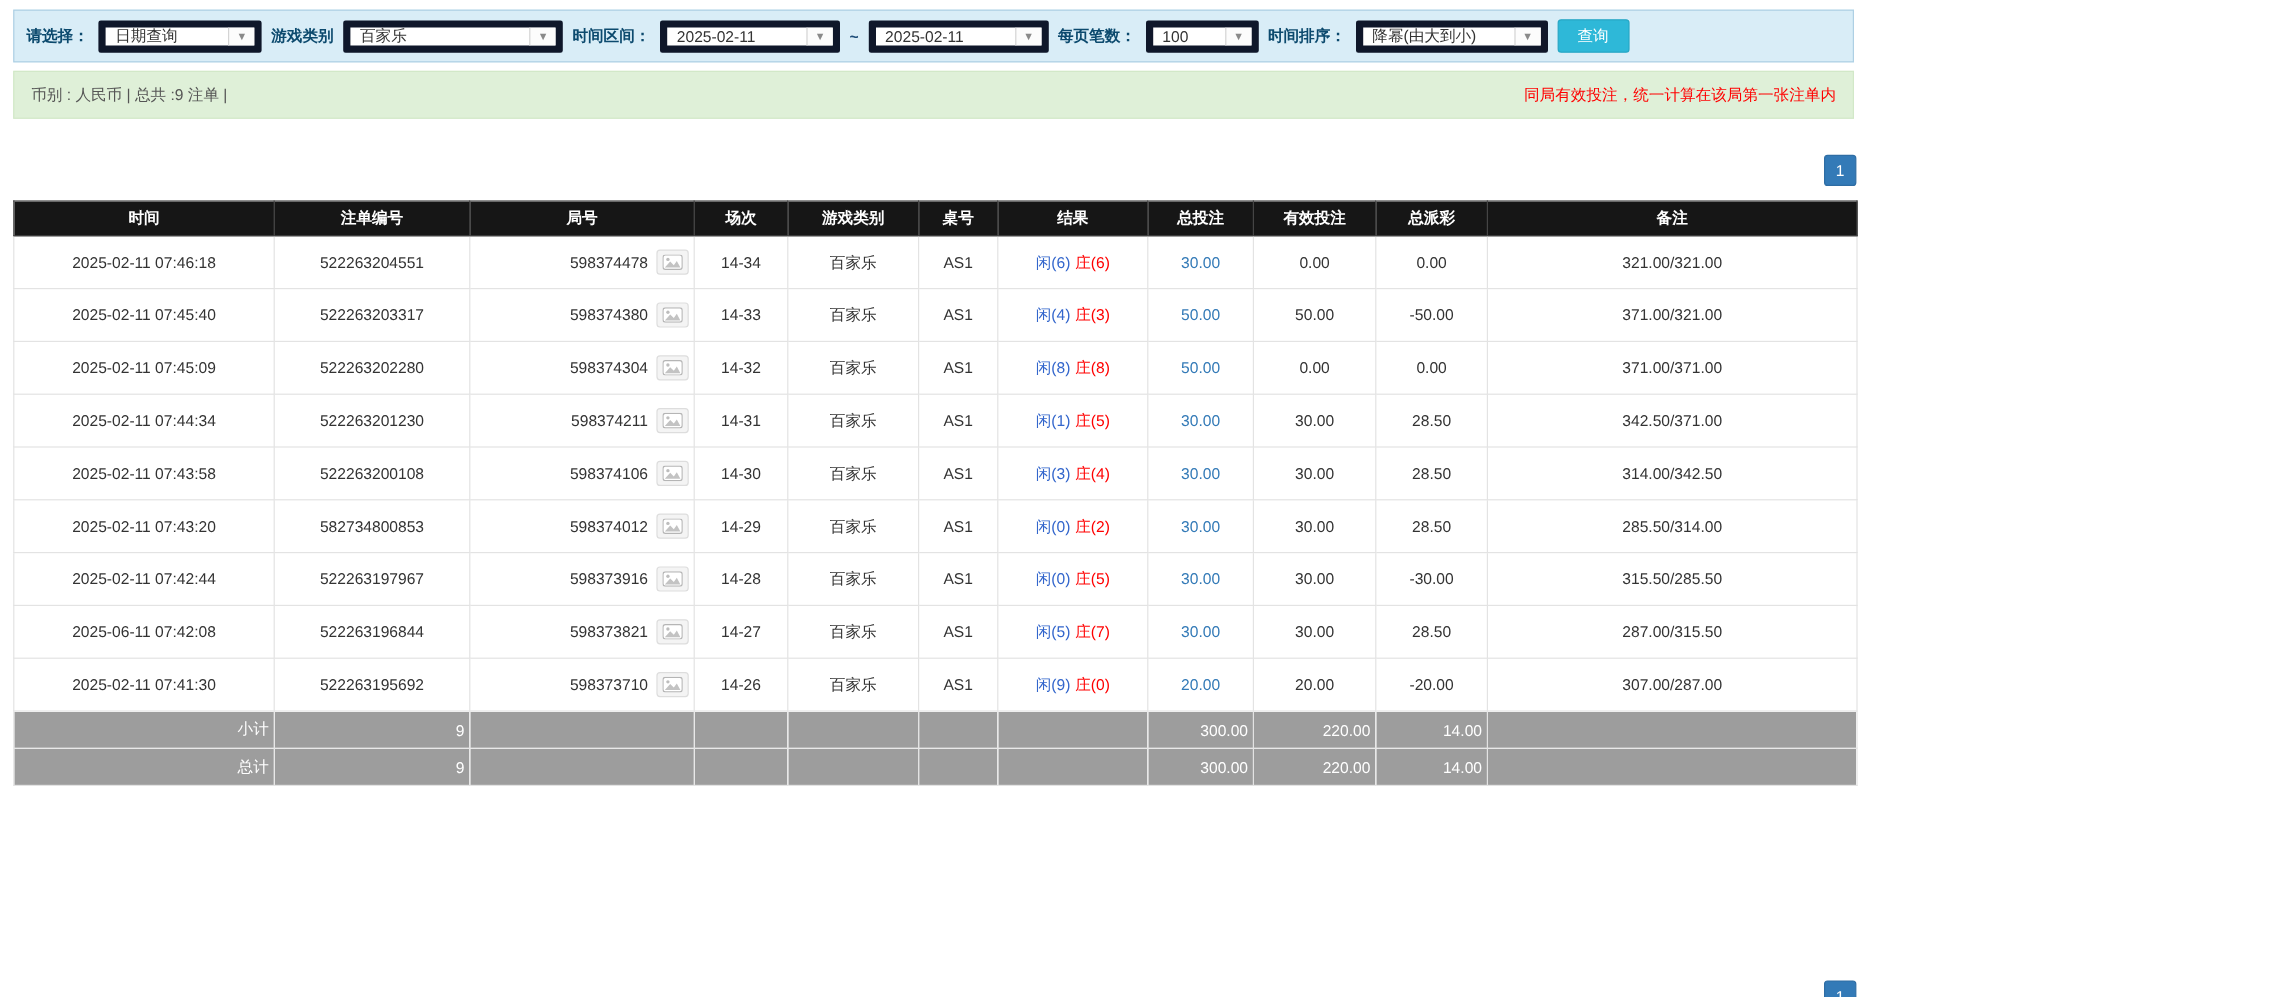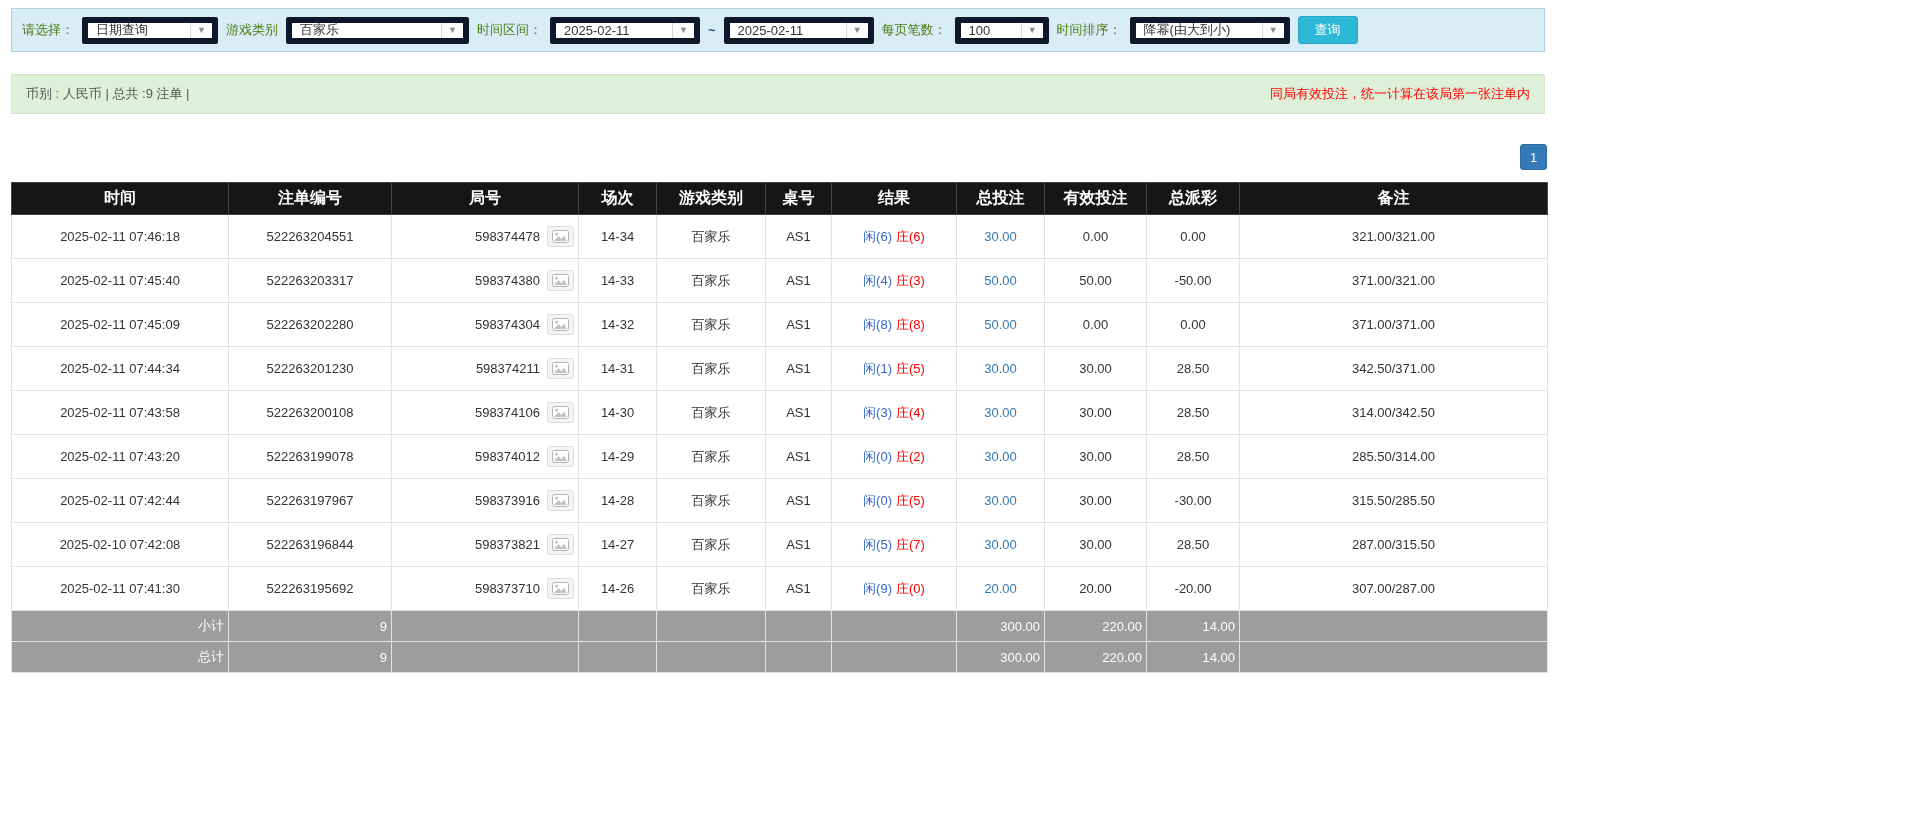--- a/index.html
+++ b/index.html
@@ -13,21 +13,21 @@
   .container { width: 1548px; padding: 8px 0 0 11px; }
 
   
   .filter-bar {
     display: flex; align-items: center; gap: 8px;
     background: var(--filter-bg, #d9edf7);
     border: 1px solid #aed0e4;
     padding: 7px 10px;
     width: 1534px;
   }
-  .flabel { font-weight: normal; color: #4d7c0f; white-space: nowrap; }
+  .flabel { font-weight: bold; color: #0c4a6e; white-space: nowrap; }
   .combo {
     display: flex; align-items: center; justify-content: space-between;
     background: #fff; border: 6px solid #0f172a; border-radius: 2px;
     height: 27px; cursor: pointer; overflow: hidden;
   }
   .combo-text { padding: 0 8px; white-space: nowrap; overflow: hidden; color: #333; }
   .combo-arrow {
     width: 22px; align-self: stretch; flex: 0 0 22px;
     border-left: 1px solid #d4d4d4; background: #fcfcfc;
     display: flex; align-items: center; justify-content: center;
@@ -42,21 +42,21 @@
   .query-btn {
     background: var(--accent-query, #2eb8d8);
     border: 1px solid #27a7c5; color: #fff;
     height: 28px; padding: 0 16px; border-radius: 3px;
     font-size: 13px; cursor: pointer;
     font-family: inherit;
   }
 
   
   .summary-bar {
-    margin-top: 22px;
+    margin-top: 7px;
     background: var(--summary-bg, #dff0d8);
     border: 1px solid #d2e8c8;
     width: 1534px;
     padding: 10px 14px;
     display: flex; justify-content: space-between; align-items: center;
   }
   .summary-left { color: #555; }
   .summary-right { color: var(--negative-red, #ff0000); }
 
   
@@ -73,21 +73,21 @@
 
   
   table.records {
     margin-top: 12px;
     border-collapse: collapse; table-layout: fixed;
     width: 1536px; background: #fff;
   }
   table.records th {
     background: var(--header-bg, #161616); color: #fff;
     border: 1px solid #454545;
-    padding: 5px 4px; font-size: 16px; font-weight: bold; text-align: center;
+    padding: 5px 4px; font-size: 13px; font-weight: bold; text-align: center;
     height: 26px;
   }
   table.records td {
     border: 1px solid #e3e3e3; text-align: center;
     padding: 4px; height: 44px; font-size: 13px; color: #333;
     background: #fff; overflow: hidden; white-space: nowrap;
   }
   tr.footer-row td {
     background: var(--footer-bg, #9d9d9d); color: #fff;
     height: 31px; font-size: 13px; text-align: right;
@@ -321,21 +321,21 @@
     </td>
     <td>
       <span class="bet-link">30.00</span>
     </td>
     <td>30.00</td>
     <td>28.50</td>
     <td>314.00/342.50</td>
   </tr>
         <tr>
     <td>2025-02-11 07:43:20</td>
-    <td>522263199078</td>
+    <td>582734800853</td>
     <td>
       <span class="cell-round-wrap">
         <span>598374012</span>
         <span class="round-icon">
           <svg width="17" height="13" viewBox="0 0 17 13" aria-hidden="true">
             <rect x="0.5" y="0.5" width="16" height="12" rx="2" fill="#ffffff" stroke="#b5b5b5"></rect>
             <circle cx="4.6" cy="4.2" r="1.4" fill="#bdbdbd"></circle>
             <path d="M2 11 L6.5 6 L9.5 9 L12 5.5 L15 11 Z" fill="#c3c3c3"></path>
           </svg>
         </span>
@@ -376,21 +376,21 @@
       <span class="player">闲(0)</span><span class="banker">庄(5)</span>
     </td>
     <td>
       <span class="bet-link">30.00</span>
     </td>
     <td>30.00</td>
     <td class="neg">-30.00</td>
     <td>315.50/285.50</td>
   </tr>
         <tr>
-    <td>2025-02-10 07:42:08</td>
+    <td>2025-06-11 07:42:08</td>
     <td>522263196844</td>
     <td>
       <span class="cell-round-wrap">
         <span>598373821</span>
         <span class="round-icon">
           <svg width="17" height="13" viewBox="0 0 17 13" aria-hidden="true">
             <rect x="0.5" y="0.5" width="16" height="12" rx="2" fill="#ffffff" stroke="#b5b5b5"></rect>
             <circle cx="4.6" cy="4.2" r="1.4" fill="#bdbdbd"></circle>
             <path d="M2 11 L6.5 6 L9.5 9 L12 5.5 L15 11 Z" fill="#c3c3c3"></path>
           </svg>

